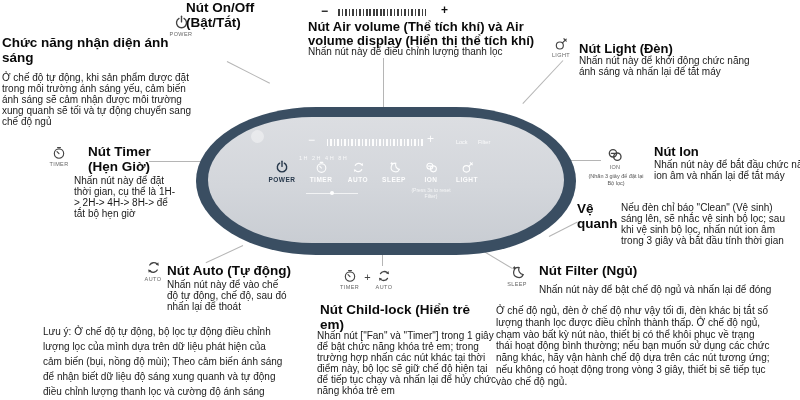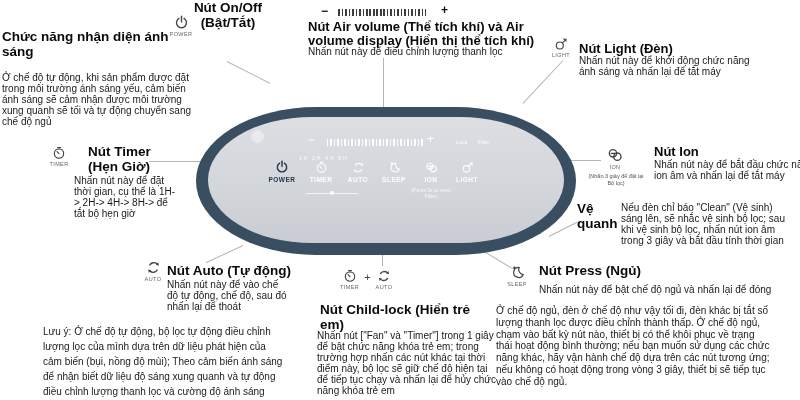--- a/index.html
+++ b/index.html
@@ -121,21 +121,21 @@
 
   <div class="icol" style="left:168px;top:15px;width:26px;color:#444">
     <span>
       <svg class="ic" viewBox="0 0 24 24" width="15" height="15" fill="none" stroke="currentColor" stroke-width="2.2" stroke-linecap="round">
           <path d="M8 5.5a8 8 0 1 0 8 0"></path>
           <line x1="12" y1="2" x2="12" y2="11"></line>
         </svg>
     </span>
     <span class="ic-label">POWER</span>
   </div>
-  <div class="abs ttl-lg" style="left:186px;top:1px;width:84px;text-align:center">
+  <div class="abs ttl-lg" style="left:186px;top:1px;width:84px;">
     <div>Nút On/Off</div>
     <div>(Bật/Tắt)</div>
   </div>
 
   <div class="abs" style="left:321px;top:4px;font-size:12px;font-weight:700">−</div>
   <div class="abs" id="air-ind-bar" style="left:338px;top:9px;width:88px;height:7px"></div>
   <div class="abs" style="left:441px;top:3px;font-size:12px;font-weight:700">+</div>
   <div class="abs ttl" style="left:308px;top:20px;width:272px">
     <div>Nút Air volume (Thể tích khí) và Air</div>
     <div>volume display (Hiển thị thể tích khí)</div>
@@ -148,21 +148,21 @@
           <circle cx="10" cy="14.5" r="6"></circle>
           <path d="M14.5 10 21 3.5"></path>
           <path d="M17 3l4 4"></path>
         </svg>
     </span>
     <span class="ic-label">LIGHT</span>
   </div>
   <div class="abs ttl" style="left:579px;top:42px">Nút Light (Đèn)</div>
   <div class="abs bd" style="left:579px;top:56px;width:172px">Nhấn nút này để khởi động chức năng ánh sáng và nhấn lại để tắt máy</div>
 
-  <div class="abs ttl-lg" style="left:2px;top:30px;width:196px">Chức năng nhận diện ánh sáng</div>
+  <div class="abs ttl-lg" style="left:2px;top:36px;width:196px">Chức năng nhận diện ánh sáng</div>
   <div class="abs bd" style="left:2px;top:73px;width:192px">Ở chế độ tự động, khi sản phẩm được đặt trong môi trường ánh sáng yếu, cảm biến ánh sáng sẽ cảm nhận được môi trường xung quanh sẽ tối và tự động chuyển sang chế độ ngủ</div>
 
   <div class="icol" style="left:46px;top:146px;width:26px;color:#444">
     <span>
       <svg class="ic" viewBox="0 0 24 24" width="14" height="14" fill="none" stroke="currentColor" stroke-width="2" stroke-linecap="round">
           <circle cx="12" cy="13" r="8"></circle>
           <path d="M12 13 8.6 9.6"></path>
           <path d="M9.5 2.5h5"></path>
         </svg>
     </span>
@@ -234,19 +234,19 @@
 
   <div class="icol" style="left:503px;top:265px;width:28px;color:#444">
     <span>
       <svg class="ic" viewBox="0 0 24 24" width="15" height="15" fill="none" stroke="currentColor" stroke-width="2" stroke-linecap="round">
           <path d="M14.5 4a8 8 0 1 0 6.5 11.5A8.5 8.5 0 0 1 14.5 4z"></path>
           <path d="M7 3v3M5.5 4.5h3"></path>
         </svg>
     </span>
     <span class="ic-label">SLEEP</span>
   </div>
-  <div class="abs ttl" style="left:539px;top:264px;font-size:13.5px">Nút Press (Ngủ)</div>
+  <div class="abs ttl" style="left:539px;top:264px;font-size:13.5px">Nút Filter (Ngủ)</div>
   <div class="abs bd" style="left:539px;top:285px;white-space:nowrap">Nhấn nút này để bật chế độ ngủ và nhấn lại để đóng</div>
 
   <div class="abs bd" style="left:43px;top:324px;width:240px;line-height:15px">Lưu ý: Ở chế độ tự động, bộ lọc tự động điều chỉnh lượng lọc của mình dựa trên dữ liệu phát hiện của cảm biến (bụi, nồng độ mùi); Theo cảm biến ánh sáng để nhận biết dữ liệu độ sáng xung quanh và tự động điều chỉnh lượng thanh lọc và cường độ ánh sáng</div>
   <div class="abs bd" style="left:496px;top:305px;width:275px;line-height:11.8px">Ở chế độ ngủ, đèn ở chế độ như vậy tối đi, đèn khác bị tắt số lượng thanh lọc được điều chỉnh thành thấp. Ở chế độ ngủ, chạm vào bất kỳ nút nào, thiết bị có thể khôi phục về trạng thái hoạt động bình thường; nếu bạn muốn sử dụng các chức năng khác, hãy vận hành chế độ dựa trên các nút tương ứng; nếu không có hoạt động trong vòng 3 giây, thiết bị sẽ tiếp tục vào chế độ ngủ.</div>
 
 </div>
 
 </body></html>

